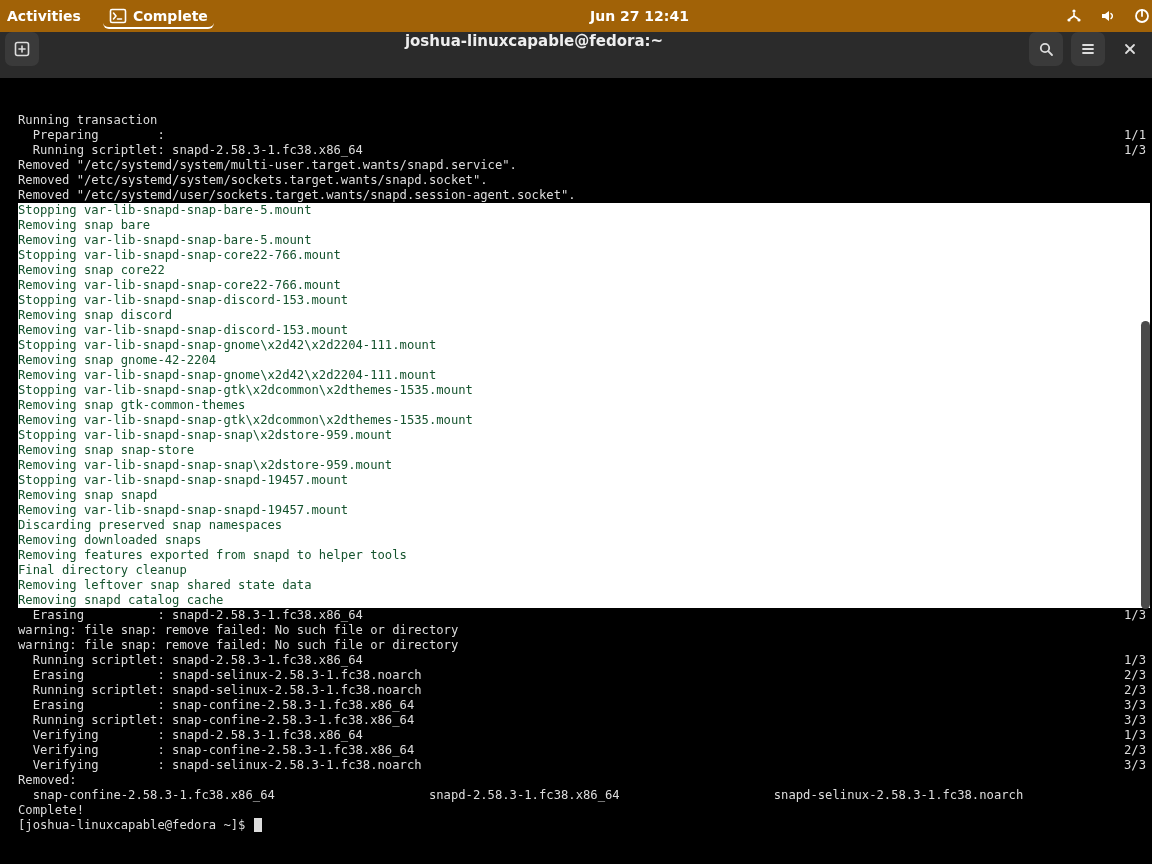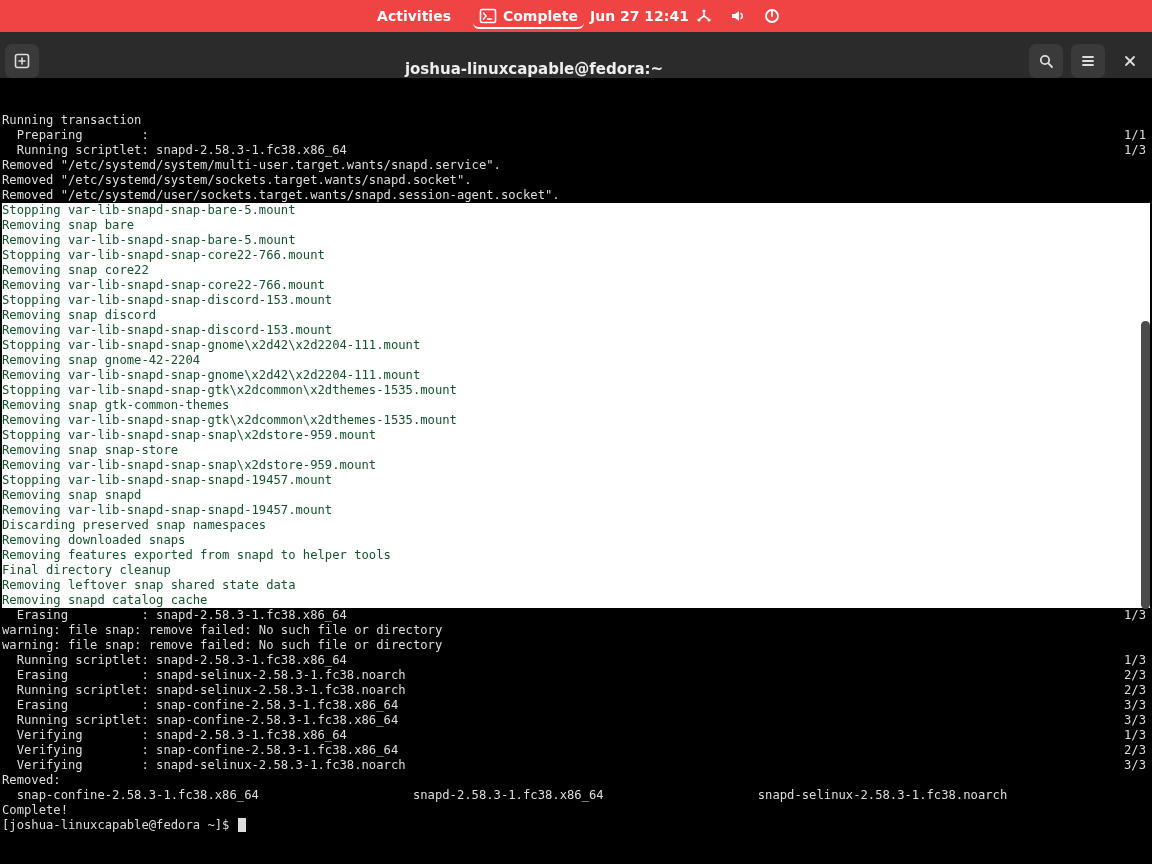--- a/index.html
+++ b/index.html
@@ -1,27 +1,27 @@
 <!DOCTYPE html>
 <html><head>
 <meta charset="utf-8">
 <style>
   html,body{margin:0;padding:0;width:1152px;height:864px;background:#000;font-family:"DejaVu Sans",Cantarell,sans-serif;overflow:hidden;color:#fff;}
-  .topbar{height:32px;background:#ef4444;display:flex;align-items:center;justify-content:center;padding:0 1px;font-size:14px;font-weight:600;}
+  .topbar{height:32px;background:#a16207;display:flex;align-items:center;justify-content:space-between;padding:0 1px;font-size:14px;font-weight:600;}
   .topbar-left,.topbar-right,.topbar-center{display:flex;align-items:center;gap:16px;}
   .topbar-item{display:flex;align-items:center;gap:6px;padding:4px 6px;border-radius:6px;}
   .underline{border-bottom:2px solid #fff;padding-bottom:2px;}
   .tray-icon{display:inline-flex;}
-  .winbar{height:46px;background:#2b2b2b;display:flex;align-items:flex-end;justify-content:space-between;padding:0 5px;border-bottom:1px solid #000;}
+  .winbar{height:46px;background:#2b2b2b;display:flex;align-items:flex-start;justify-content:space-between;padding:0 5px;border-bottom:1px solid #000;}
   .winbar .title{flex:1;text-align:center;font-size:15px;font-weight:600;color:#eee;}
   .iconbtn{width:34px;height:34px;border-radius:7px;background:#3a3a3a;display:flex;align-items:center;justify-content:center;}
   .iconbtn.plain{background:transparent;}
   .winbar-right{display:flex;align-items:center;gap:8px;}
   .term{font-family:"DejaVu Sans Mono","Liberation Mono",monospace;font-size:12.2px;line-height:15px;white-space:pre;padding:4px 2px 0 2px;color:#ddd;letter-spacing:0px;position:relative;}
-  .term .row{display:flex;}
+  .term .row{display:flex;margin-left:16px;}
   .term .l{flex:0 0 auto;}
   .term .r{margin-left:auto;padding-right:4px;}
   .inv{background:#fff;color:#14532d;}
   .cursor{display:inline-block;width:8px;height:14px;background:#ddd;vertical-align:text-bottom;margin-left:1px;}
   .scrollbar{position:absolute;right:2px;top:242px;width:9px;height:288px;background:#4a4a4a;border-radius:5px;}
   svg{display:block;}
 </style>
 </head>
 <body>
 

